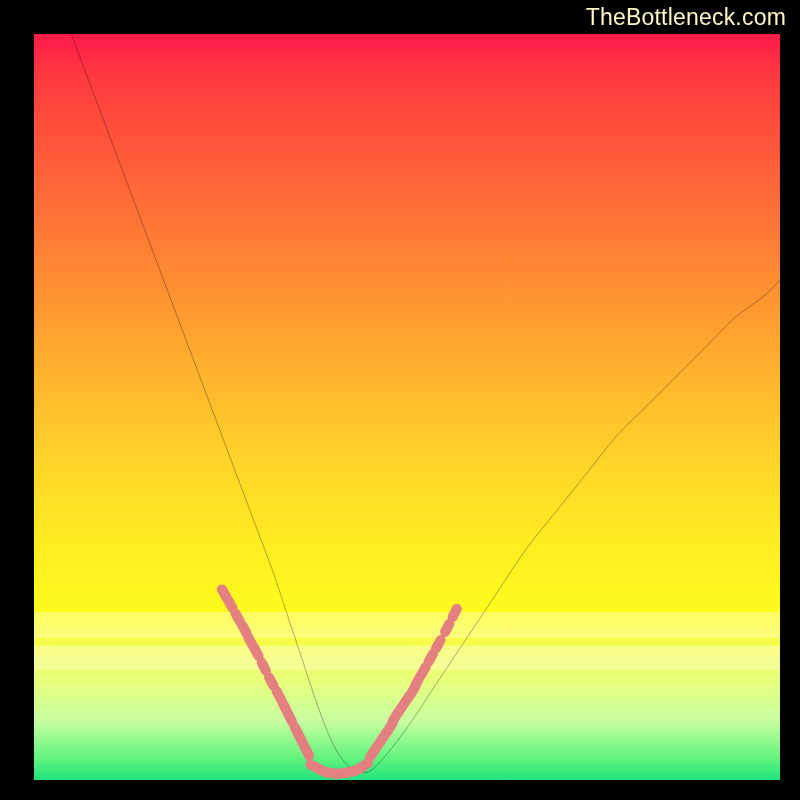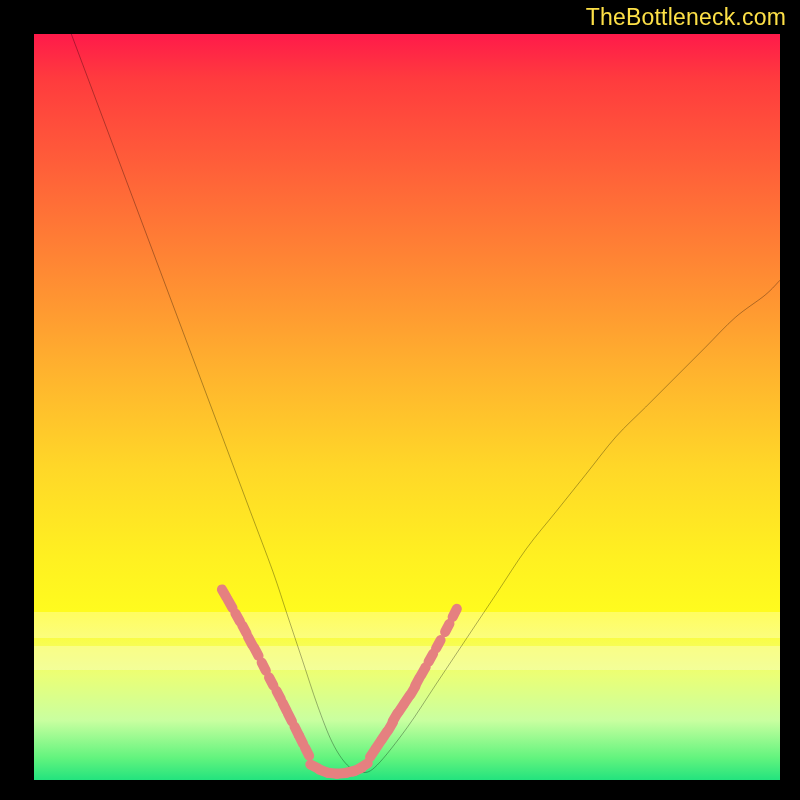--- a/index.html
+++ b/index.html
@@ -55,21 +55,21 @@
     width: 746px;
     height: 746px;
   }
   .watermark {
     position: absolute;
     top: 4px;
     right: 14px;
     font-family: Arial, Helvetica, sans-serif;
     font-size: 23px;
     font-weight: 400;
-    color: #fde047;
+    color: #fef9c3;
     letter-spacing: 0.2px;
     user-select: none;
   }
 </style>
 </head>
 <body>
 
 <div class="frame">
   <div class="plot-area">
 

